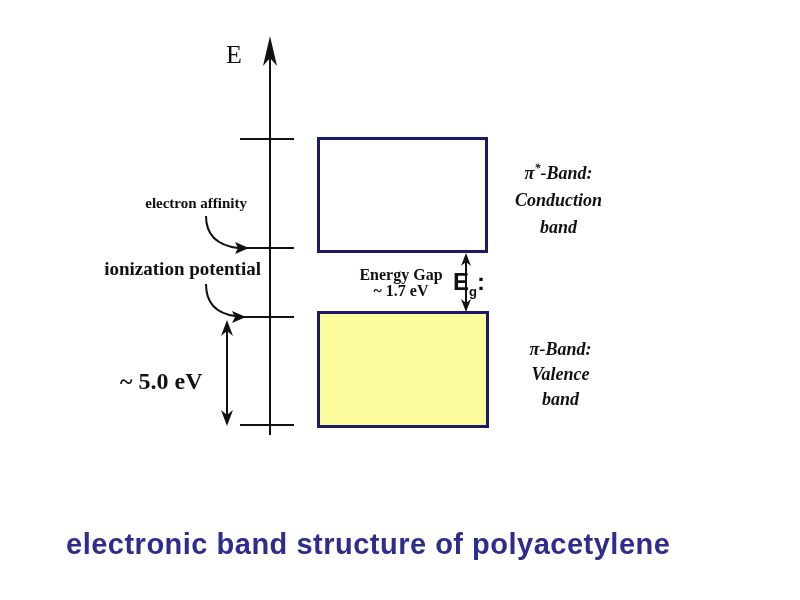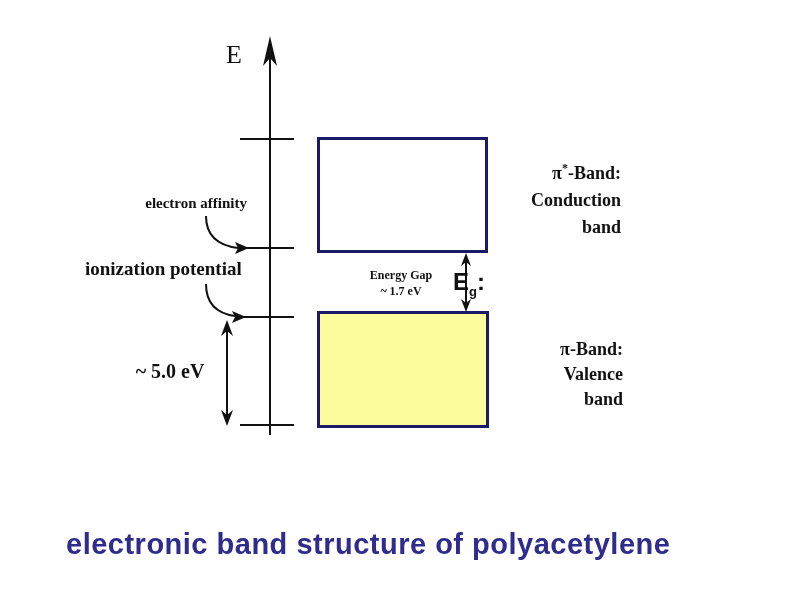--- a/index.html
+++ b/index.html
@@ -18,41 +18,41 @@
   .axis-e-label {
     left: 226px; top: 40px;
     font-size: 26px; font-weight: 400;
   }
   .electron-affinity {
     left: 85px; top: 195px; width: 162px;
     font-size: 15px; text-align: right;
   }
   .ionization-potential {
     left: 85px; top: 258px; width: 176px;
-    font-size: 19px; text-align: left;
+    font-size: 19px; text-align: right;
   }
   .ip-magnitude {
-    left: 120px; top: 360px; width: 100px;
-    font-size: 20px; text-align: center;
+    left: 120px; top: 368px; width: 100px;
+    font-size: 24px; 
   }
   .gap-label {
     left: 344px; top: 267px; width: 114px;
-    font-size: 12px; line-height: 16px; text-align: center;
+    font-size: 16px; line-height: 16px; text-align: center;
   }
   .gap-symbol {
     left: 453px; top: 268px;
     font-family: "Liberation Sans", sans-serif;
     font-size: 24px;
   }
   .gap-symbol .sub {
     font-size: 13px;
     vertical-align: -6px;
   }
   .band-label {
-    font-size: 18px; line-height: 27px; text-align: right;
+    font-size: 18px; line-height: 27px; text-align: center; font-style: italic;
   }
   .cb-label { left: 496px; top: 155px; width: 125px; }
   .vb-label { left: 490px; top: 337px; width: 125px; line-height: 25px; margin-left: 8px; }
   .band-label sup { font-size: 12px; }
 
   .band-rect {
     position: absolute;
     border: 3px solid #1a1a66;
     box-sizing: border-box;
   }

